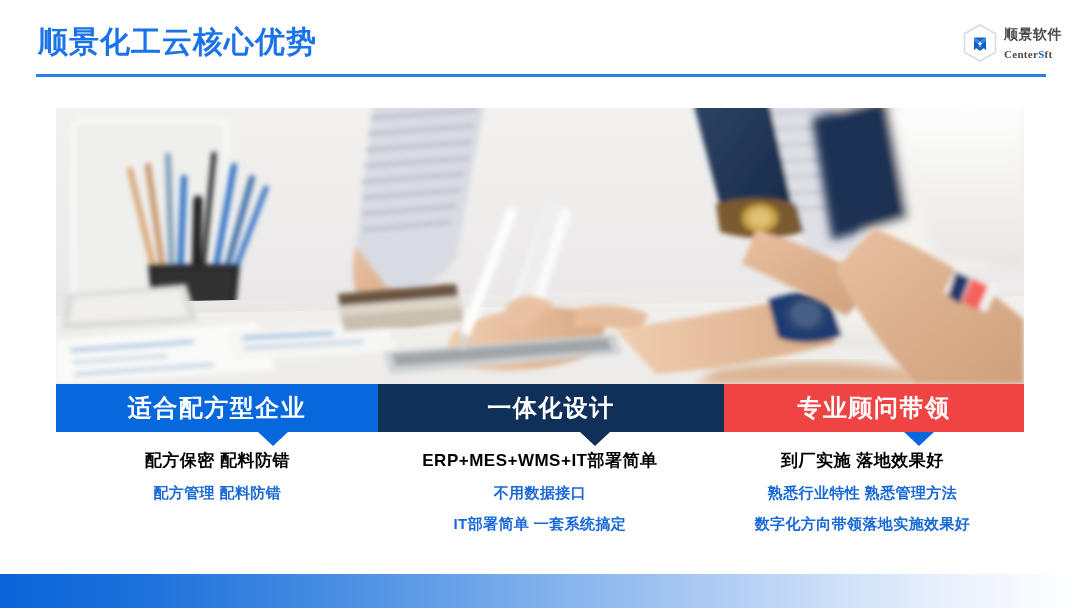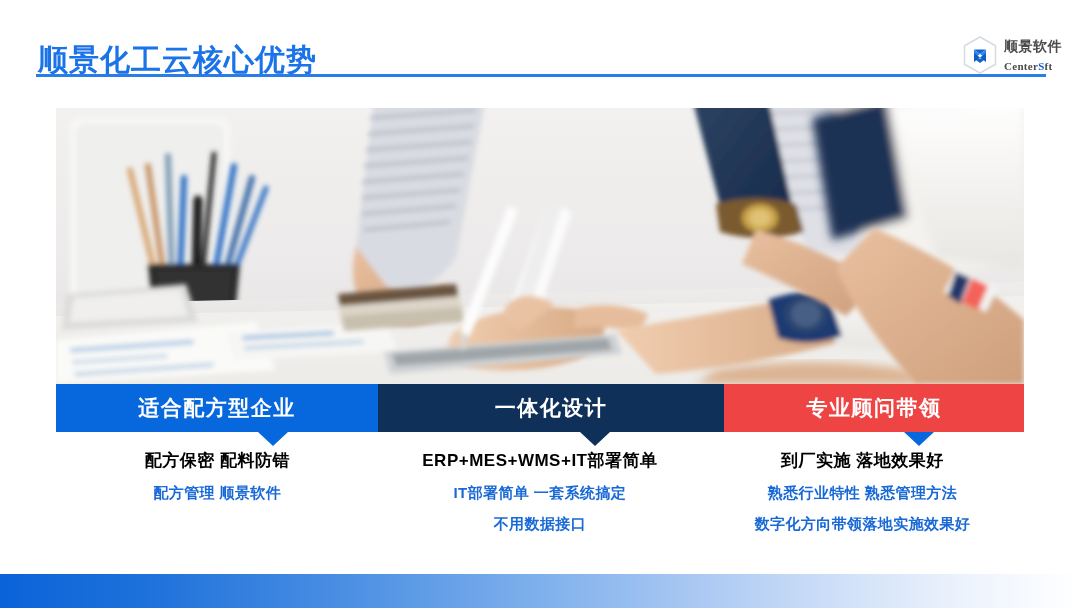--- a/index.html
+++ b/index.html
@@ -15,42 +15,42 @@
     width: 1080px;
     height: 608px;
     background: #ffffff;
     overflow: hidden;
   }
 
   
   .slide-title {
     position: absolute;
     left: 38px;
-    top: 40px;
+    top: 22px;
     font-size: 30px;
     font-weight: bold;
     color: #1a73e8;
     letter-spacing: 1px;
     line-height: 40px;
     white-space: nowrap;
   }
   .title-rule {
     position: absolute;
     left: 36px;
     top: 74px;
     width: 1010px;
     height: 3px;
     background: #2a7ce8;
   }
 
   
   .logo-block {
     position: absolute;
     right: 18px;
-    top: 36px;
+    top: 24px;
     display: flex;
     align-items: center;
     gap: 7px;
     justify-content: space-between;
   }
   .logo-mark {
     width: 34px;
     height: 38px;
     display: block;
   }
@@ -99,21 +99,21 @@
     height: 48px;
     display: flex;
   }
   .banner-cell {
     position: relative;
     height: 48px;
     display: flex;
     align-items: center;
     justify-content: center;
     color: #ffffff;
-    font-size: 21px;
+    font-size: 24px;
     font-weight: bold;
     letter-spacing: 1.5px;
   }
   .cell-a { width: 322px; background: #0668dc; }
   .cell-b { width: 346px; background: #0f3059; }
   .cell-c { width: 300px; background: #ef4444; }
 
   .notch {
     position: absolute;
     top: 48px;
@@ -372,26 +372,26 @@
       <span>专业顾问带领</span>
     </div>
     <div class="notch notch-a"></div>
     <div class="notch notch-b"></div>
     <div class="notch notch-c"></div>
   </div>
 
   <div class="columns">
     <div class="col">
       <div class="col-head">配方保密 配料防错</div>
-      <div class="col-line">配方管理 顺景软件</div>
+      <div class="col-line">配方管理 配料防错</div>
     </div>
     <div class="col">
       <div class="col-head">ERP+MES+WMS+IT部署简单</div>
+      <div class="col-line">不用数据接口</div>
       <div class="col-line">IT部署简单 一套系统搞定</div>
-      <div class="col-line">不用数据接口</div>
     </div>
     <div class="col">
       <div class="col-head">到厂实施 落地效果好</div>
       <div class="col-line">熟悉行业特性 熟悉管理方法</div>
       <div class="col-line">数字化方向带领落地实施效果好</div>
     </div>
   </div>
 
   <div class="footer-bar"></div>
 

